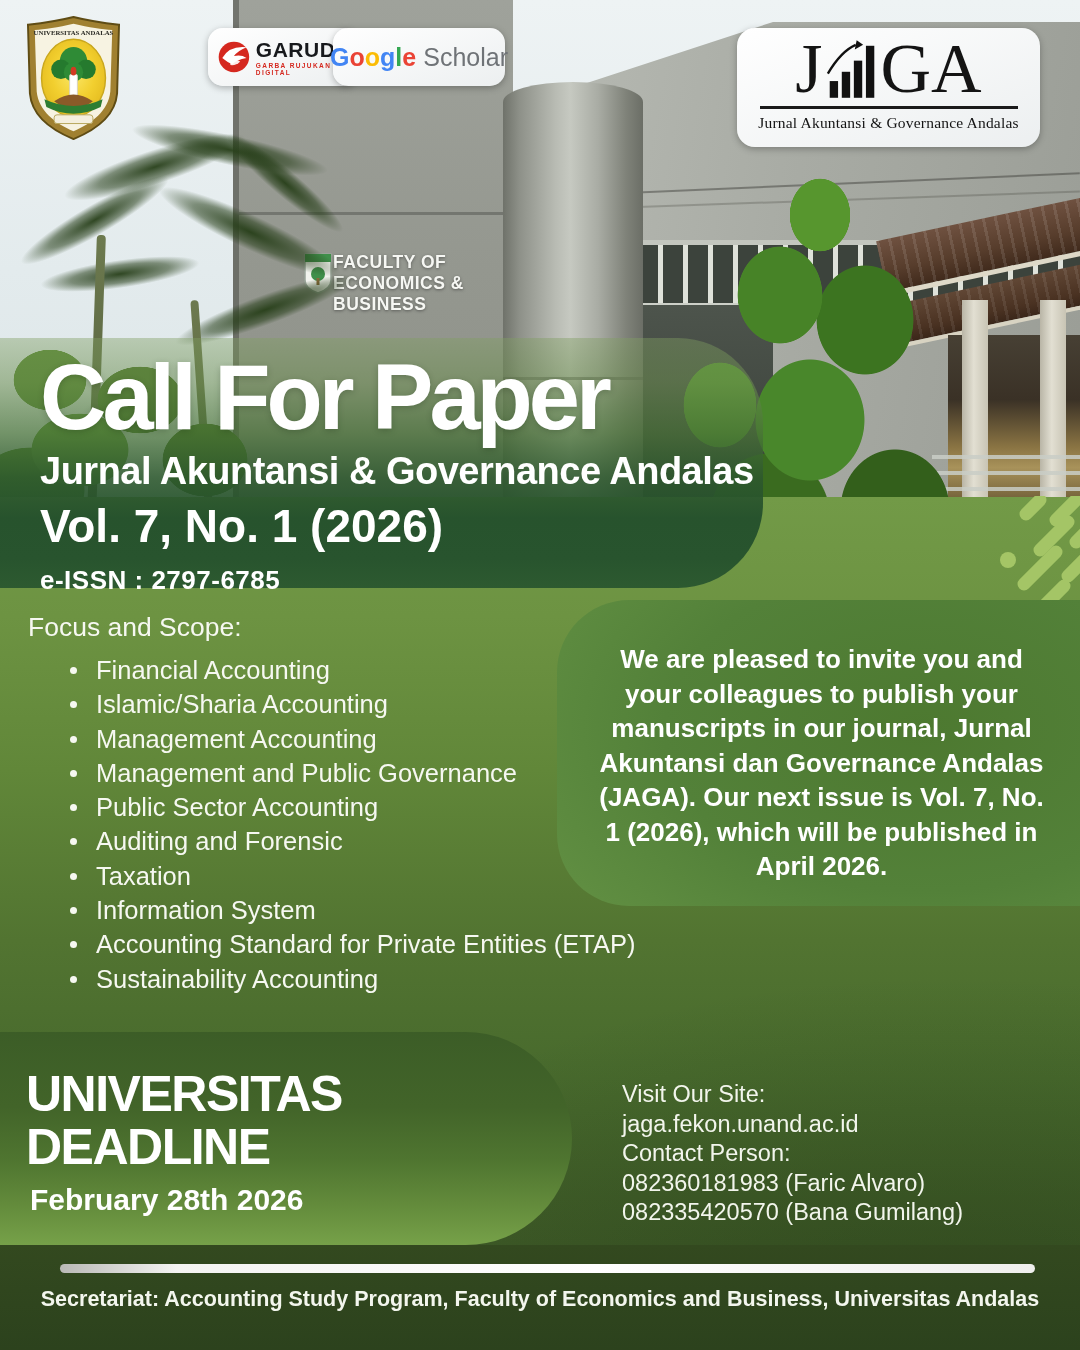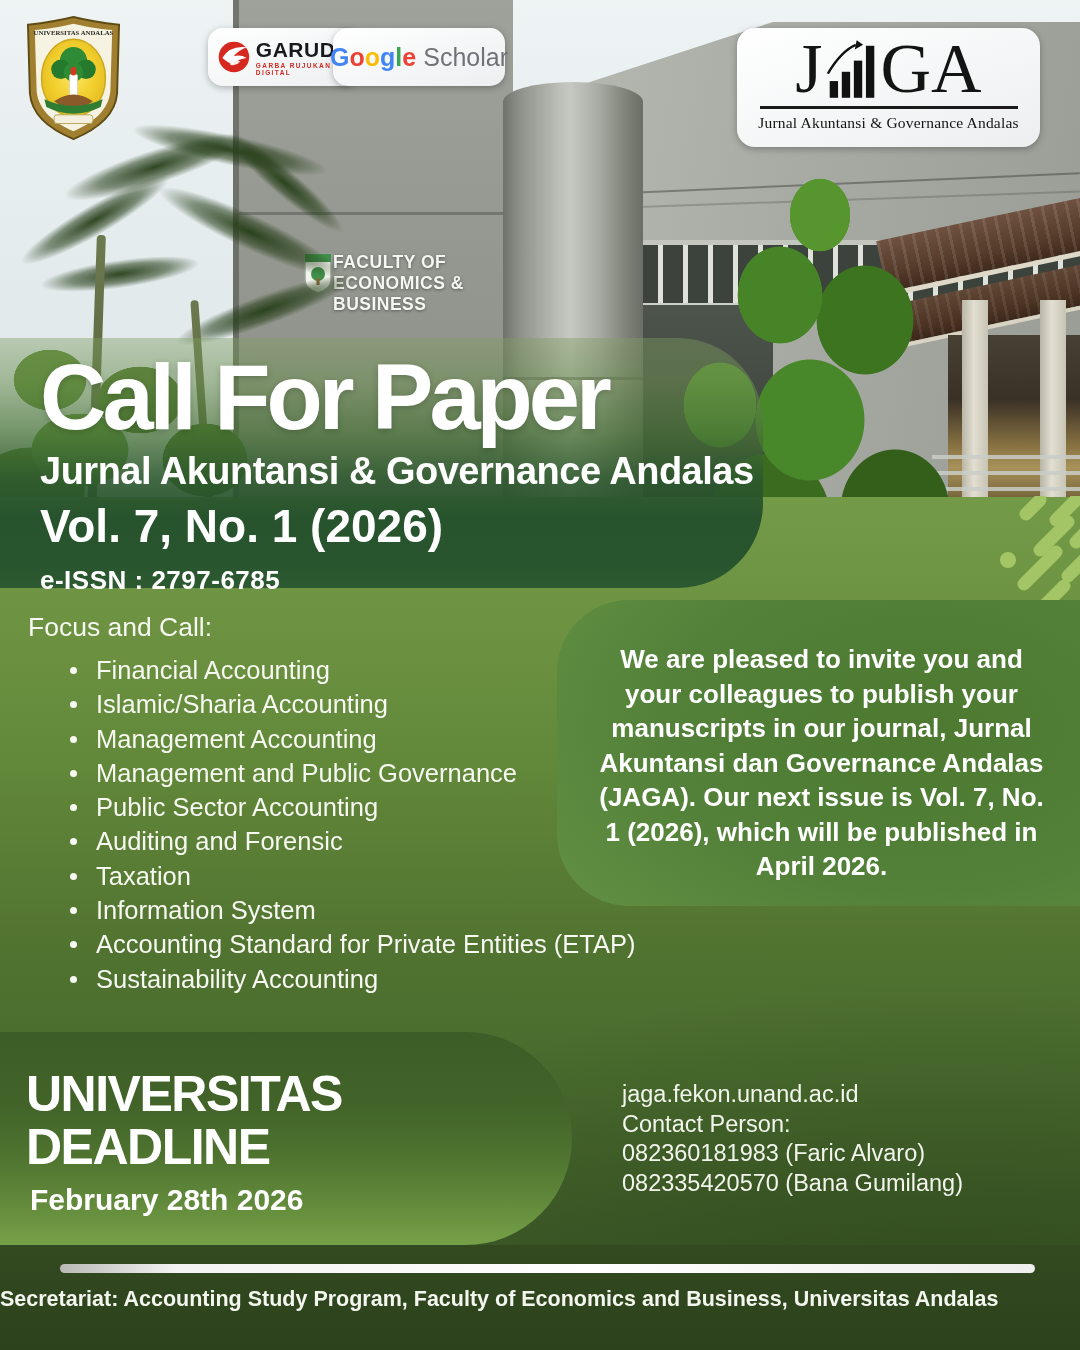--- a/index.html
+++ b/index.html
@@ -69,21 +69,21 @@
     linear-gradient(180deg,#729a47 0%,#6d9342 14%,#618739 32%,#527431 52%,#486a2d 68%,#415f29 82%,#3b5526 100%);}
   .slashes{position:absolute;left:990px;top:496px;z-index:3;}
   .overlay-band{position:absolute;left:0;top:338px;width:763px;height:250px;z-index:4;
     border-radius:0 85px 85px 0;background:linear-gradient(180deg,
       rgba(128,158,98,.42) 0%,rgba(108,142,80,.55) 18%,rgba(73,115,55,.72) 38%,
       rgba(45,88,45,.88) 56%,rgba(36,80,44,.96) 72%,rgba(40,84,46,1) 88%,rgba(45,90,48,1) 100%);}
   .footer-strip{position:absolute;left:0;top:1245px;width:1080px;height:105px;z-index:3;
     background:linear-gradient(180deg,#33491f 0%,#2c421d 100%);}
   .footer-rule{position:absolute;left:60px;top:19px;width:975px;height:9px;border-radius:5px;
     background:linear-gradient(90deg,#b9b9b6,#f4f4f2 12%,#ffffff 55%,#efefed);}
-  .secretariat{position:absolute;left:0;top:42px;width:100%;text-align:left;
+  .secretariat{position:absolute;left:0;top:42px;width:100%;text-align:center;
     font-size:21.5px;font-weight:700;color:#f3f6ee;}
 
   
   .title-block{position:absolute;left:40px;top:350px;color:#fff;z-index:5;}
   .t-main{font-size:92px;font-weight:800;letter-spacing:-4px;line-height:1.04;
     text-shadow:0 2px 6px rgba(20,40,15,.25);}
   .t-sub{font-size:38px;font-weight:700;letter-spacing:-.5px;margin-top:4px;}
   .t-vol{font-size:46px;font-weight:700;margin-top:6px;}
   .t-issn{font-size:26px;font-weight:700;margin-top:12px;letter-spacing:.5px;}
 
@@ -193,21 +193,21 @@
   <div class="overlay-band"></div>
 
   <div class="title-block">
     <div class="t-main">Call For Paper</div>
     <div class="t-sub">Jurnal Akuntansi &amp; Governance Andalas</div>
     <div class="t-vol">Vol. 7, No. 1 (2026)</div>
     <div class="t-issn">e-ISSN : 2797-6785</div>
   </div>
 
   <div class="focus">
-    <div class="focus-heading">Focus and Call:</div>
+    <div class="focus-heading">Focus and Scope:</div>
     <ul>
       <li>Financial Accounting</li>
       <li>Islamic/Sharia Accounting</li>
       <li>Management Accounting</li>
       <li>Management and Public Governance</li>
       <li>Public Sector Accounting</li>
       <li>Auditing and Forensic</li>
       <li>Taxation</li>
       <li>Information System</li>
       <li>Accounting Standard for Private Entities (ETAP)</li>
@@ -218,20 +218,21 @@
   <div class="invite-box">
     <p>We are pleased to invite you and your colleagues to publish your manuscripts in our journal, Jurnal Akuntansi dan Governance Andalas (JAGA). Our next issue is Vol. 7, No. 1 (2026), which will be published in April 2026.</p>
   </div>
 
   <div class="deadline-box">
     <div class="dl-head">UNIVERSITAS DEADLINE</div>
     <div class="dl-date">February 28th 2026</div>
   </div>
 
   <div class="contact">
+    <div>Visit Our Site:</div>
     <div>jaga.fekon.unand.ac.id</div>
     <div>Contact Person:</div>
     <div>082360181983 (Faric Alvaro)</div>
     <div>082335420570 (Bana Gumilang)</div>
   </div>
 
   <div class="footer-strip">
     <div class="footer-rule"></div>
     <div class="secretariat">Secretariat: Accounting Study Program, Faculty of Economics and Business, Universitas Andalas</div>
   </div>

